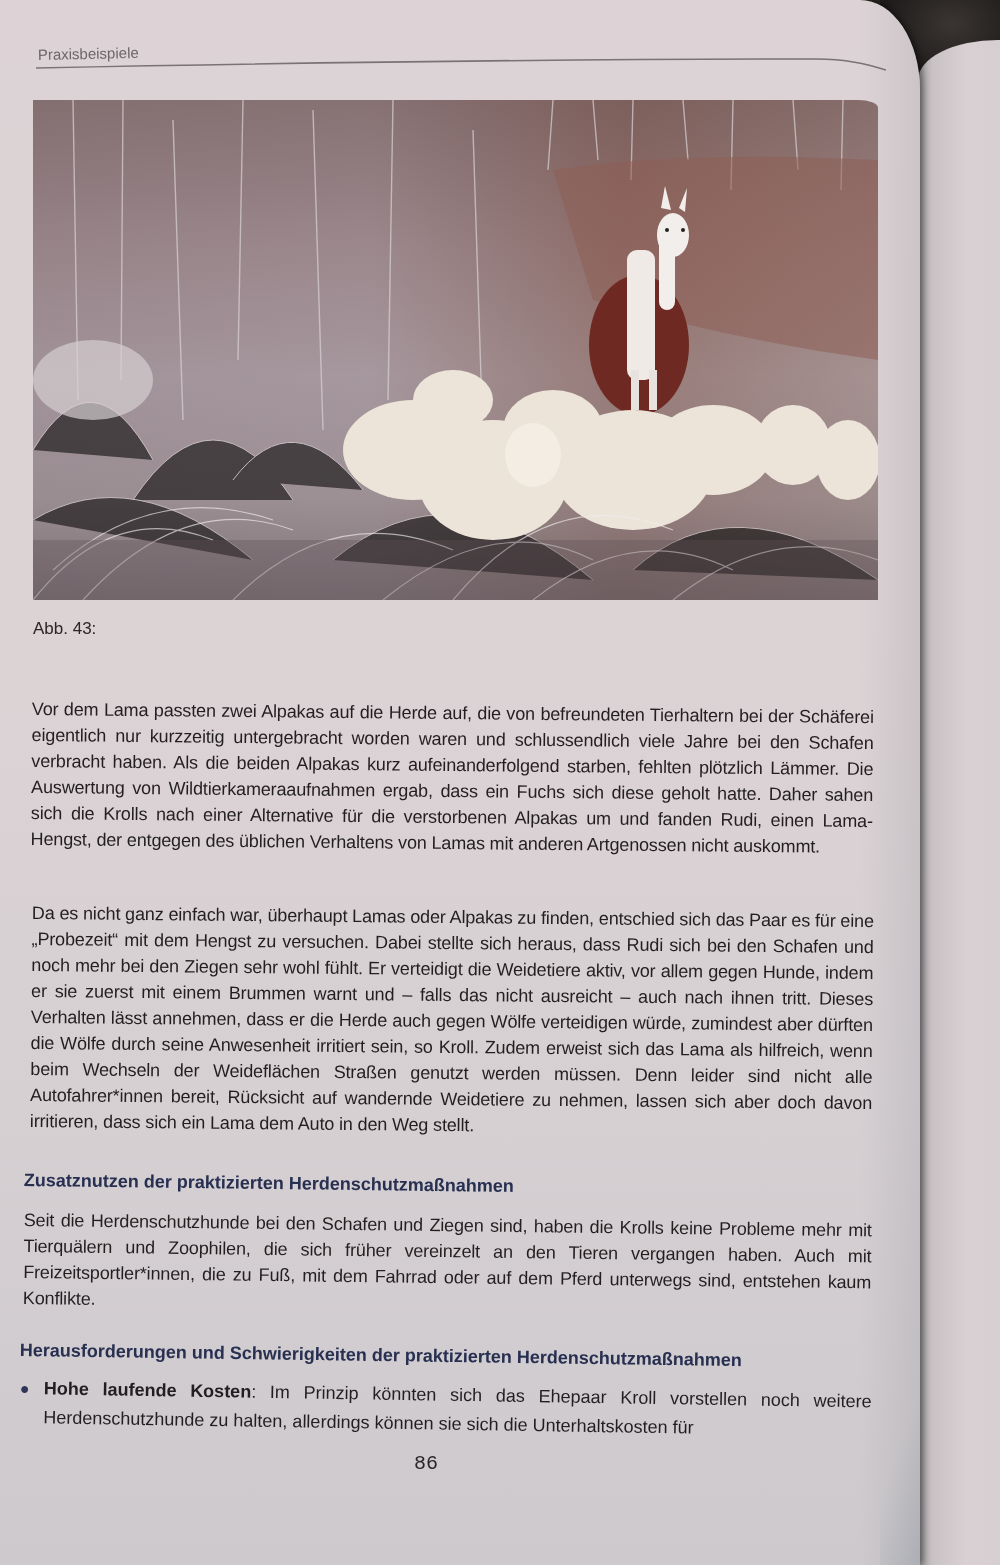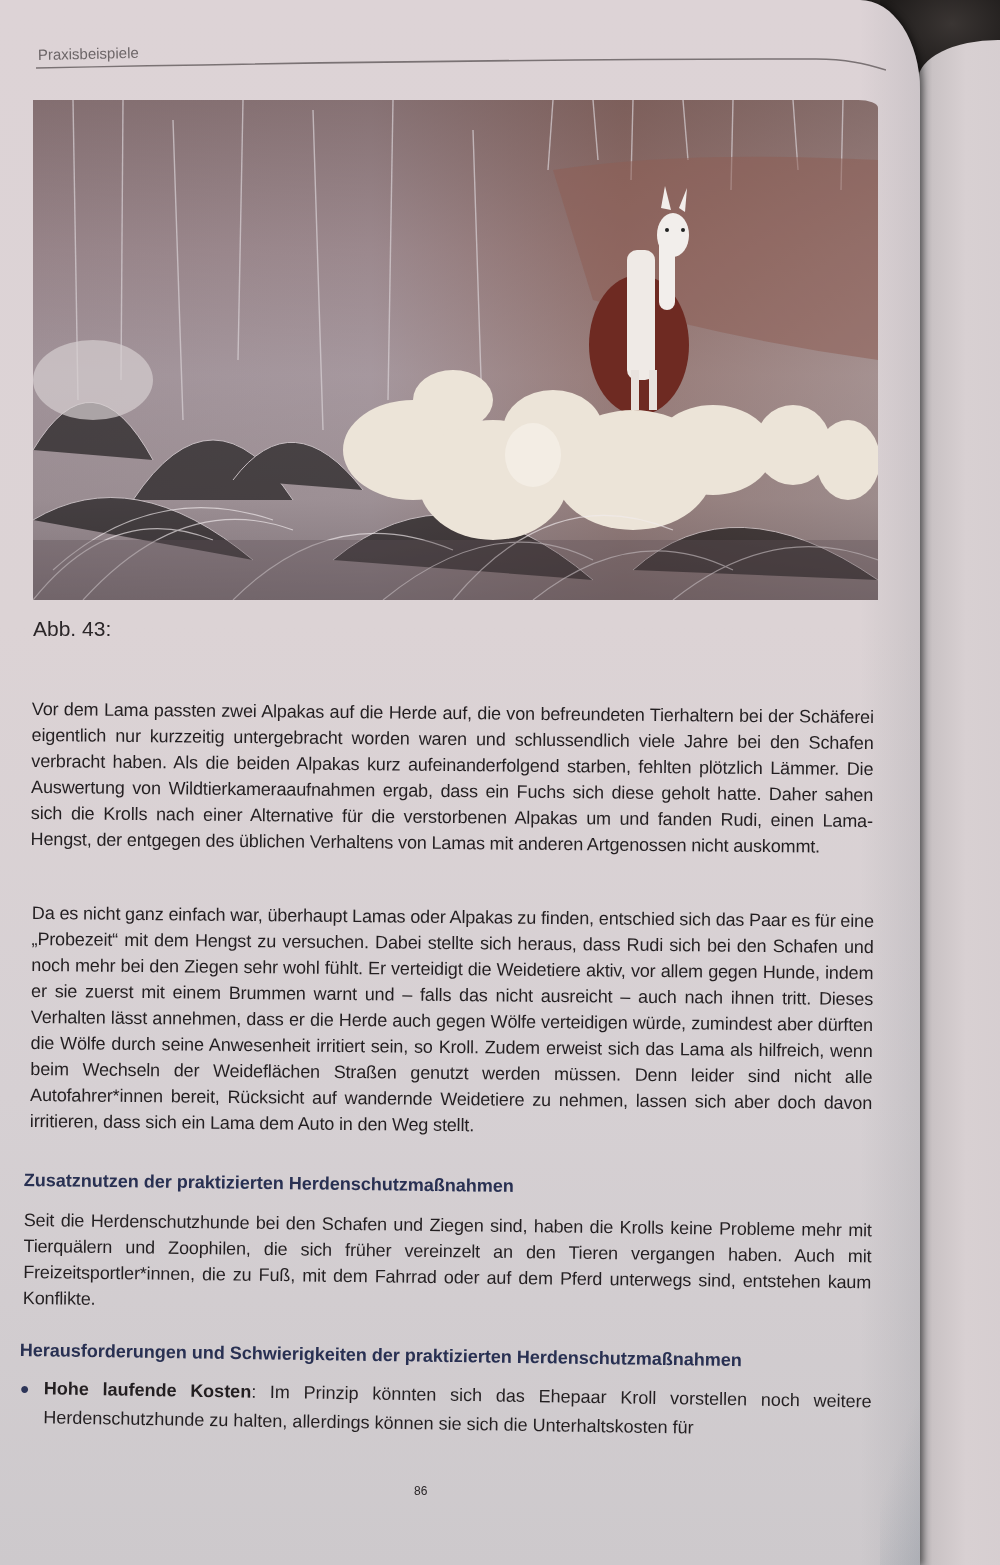--- a/index.html
+++ b/index.html
@@ -40,21 +40,21 @@
     position: absolute; left: 33px; top: 100px; width: 845px; height: 500px;
     overflow: hidden;
     border-top-right-radius: 20px 8px;
     background:
       linear-gradient(180deg, rgba(110,85,85,0.55) 0%, rgba(140,115,120,0.35) 30%, rgba(170,160,170,0.3) 55%, rgba(150,140,145,0.5) 80%, rgba(110,100,105,0.7) 100%),
       linear-gradient(90deg, #9d8d92 0%, #a49499 40%, #8f6b62 70%, #a38b86 100%);
   }
   .photo svg { position: absolute; left: 0; top: 0; }
   .caption {
     position: absolute; left: 33px; top: 618px; width: 820px;
-    font-size: 21px; line-height: 21px; color: #2b2628;
+    font-size: 17px; line-height: 21px; color: #2b2628;
     display: flex;
     align-items: center;
   }
   .caption .label { width: 93px; flex: none; }
   .caption .text { flex: 1; }
   .body-text {
     position: absolute; left: 32px; width: 842px;
     font-size: 18px; line-height: 26px; color: #231f21;
     text-align: justify;
     letter-spacing: -0.15px;
@@ -72,23 +72,23 @@
   .bullet-list {
     position: absolute; left: 20px; top: 1374px; width: 852px;
     transform: rotate(0.9deg); transform-origin: left top;
     font-size: 18px; line-height: 29px; color: #231f21;
   }
   .bullet { display: flex; }
   .bullet .dot { width: 24px; flex: none; color: #2d3558; font-size: 16px; }
   .bullet .content { flex: 1; text-align: justify; }
   .bullet b { font-weight: bold; }
   .page-number {
-    position: absolute; left: 414px; top: 1484px;
-    font-family: Liberation Sans, sans-serif;
-    font-size: 12px; color: #2a2628;
+    position: absolute; left: 414px; top: 1452px;
+    font-family: Liberation Mono, monospace;
+    font-size: 20px; color: #2a2628;
   }
   .fold {
     position: absolute; left: 880px; top: 1380px; width: 40px; height: 190px;
     background: linear-gradient(110deg, rgba(0,0,0,0) 40%, rgba(120,135,150,0.25) 100%);
   }
 </style>
 </head>
 <body>
 
 <div class="bg-dark"></div>

